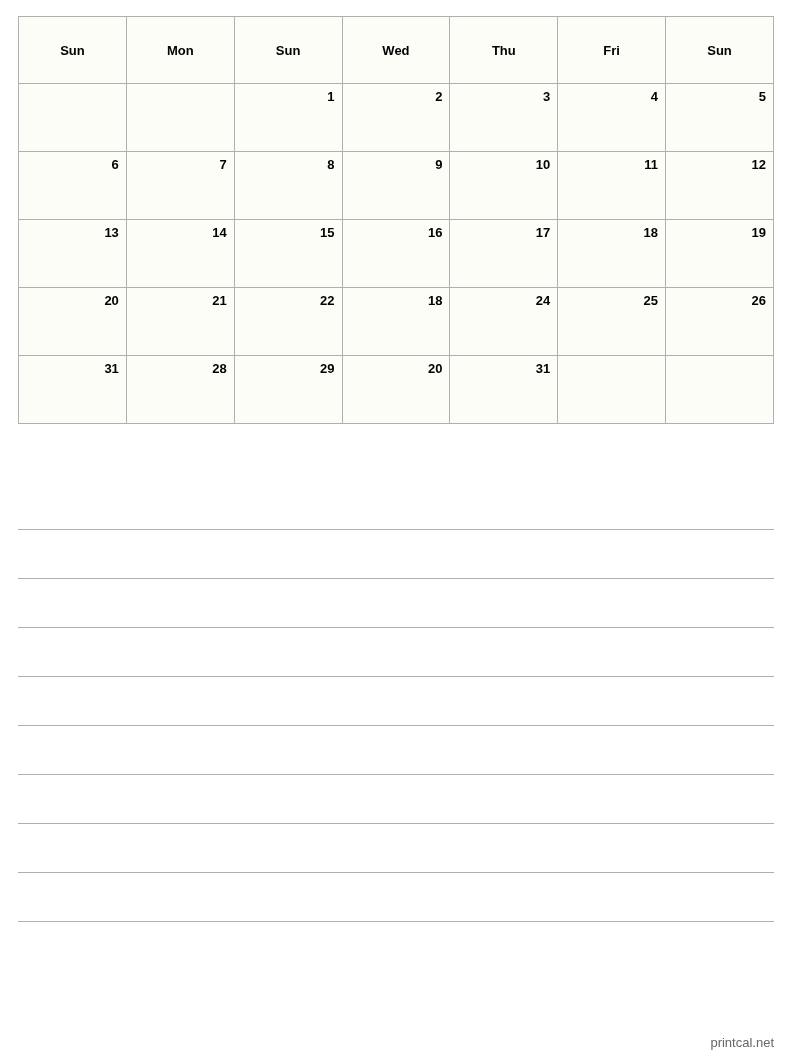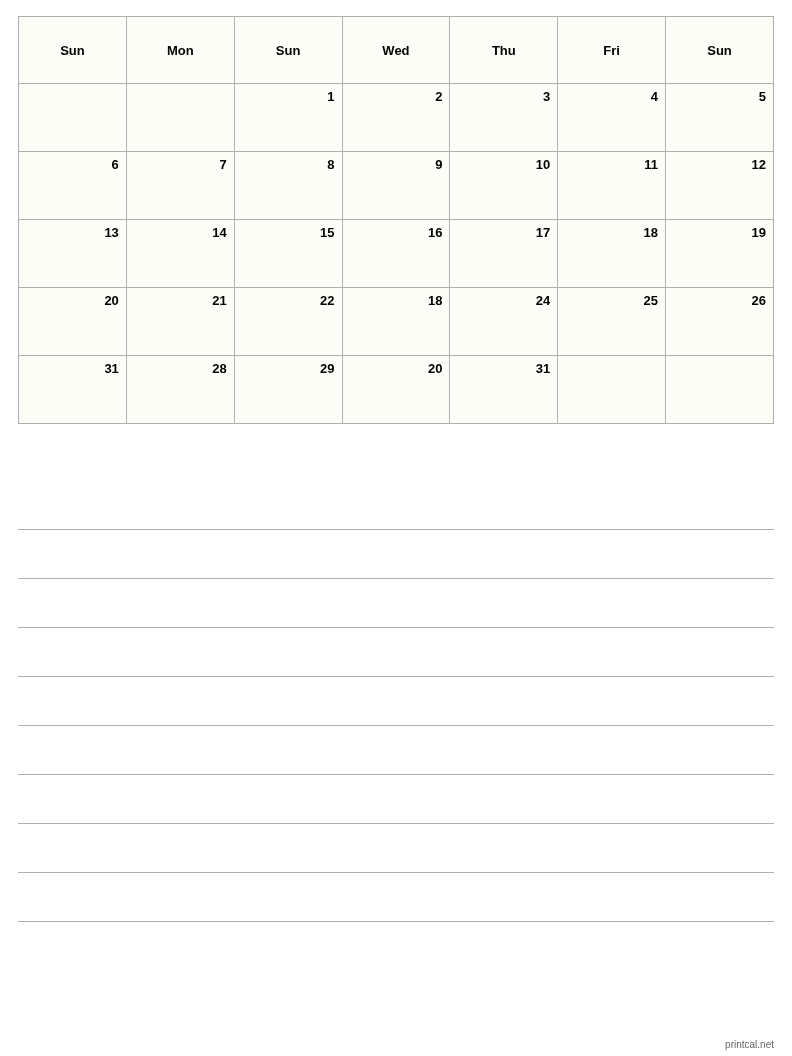--- a/index.html
+++ b/index.html
@@ -66,21 +66,21 @@
     height: 48px;
     border-bottom: 1px solid #b0b0b0;
   }
   .note-line:last-child {
     border-bottom: 1px solid #b0b0b0;
   }
   .footer {
     position: absolute;
     right: 18px;
     bottom: 6px;
-    font-size: 10px;
+    font-size: 13px;
     color: #666666;
   }
 </style>
 </head>
 <body>
 
 <div class="page">
 
   <table class="calendar">
     <tbody>

